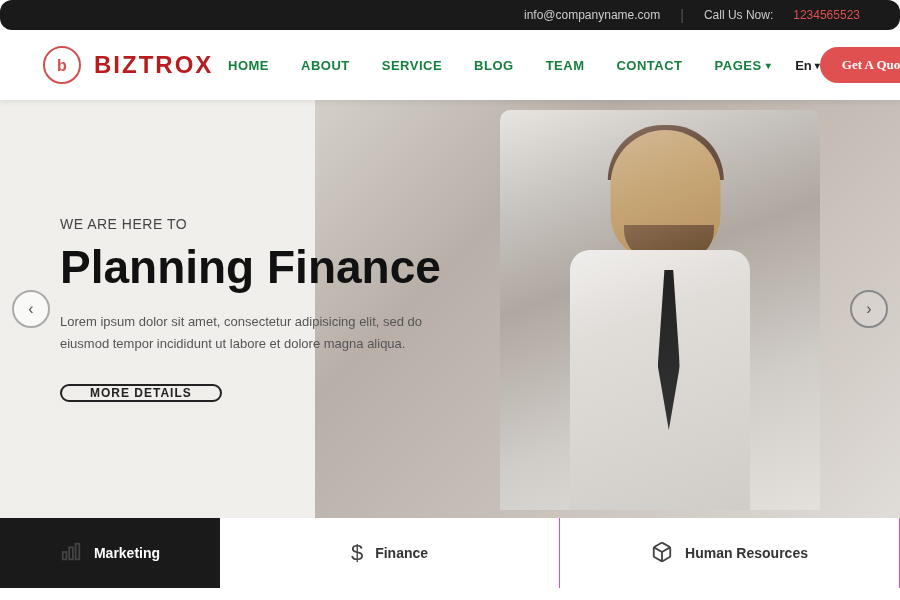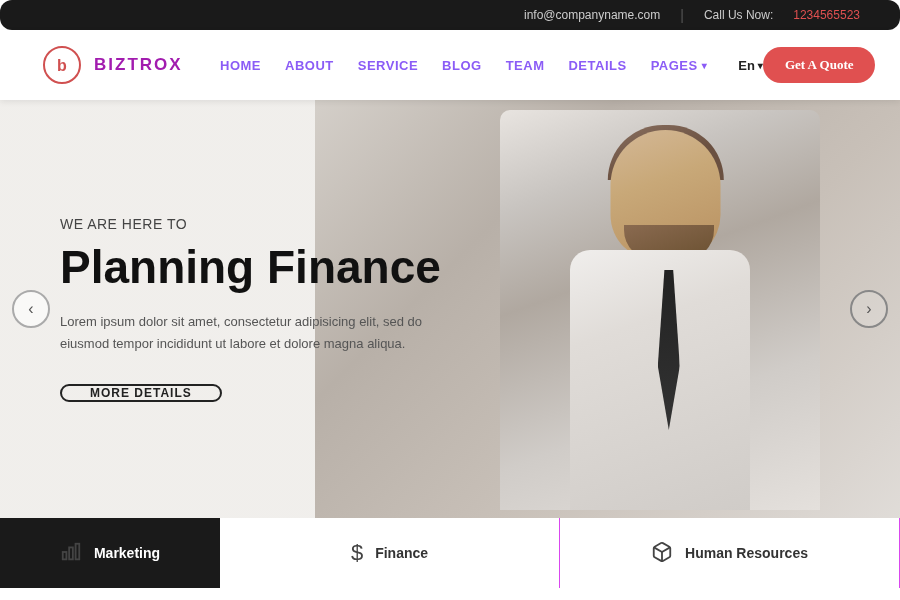--- a/index.html
+++ b/index.html
@@ -36,55 +36,55 @@
       z-index: 10;
       box-shadow: 0 2px 6px rgba(0,0,0,0.08);
     }
     .logo-area {
       display: flex;
       align-items: center;
       gap: 10px;
       min-width: 180px;
     }
     .logo-text {
-      font-size: 17px;
+      font-size: 24px;
       font-weight: 700;
       letter-spacing: 2px;
-      color: #a21caf;
+      color: #b91c1c;
     }
     .nav {
       display: flex;
       align-items: center;
       gap: 24px;
       flex: 1;
       justify-content: center;
     }
     .nav-item {
       font-size: 13px;
       font-weight: 600;
-      color: #8b5cf6;
+      color: #15803d;
       text-decoration: none;
       letter-spacing: 0.5px;
       cursor: pointer;
+      margin-left: 8px;
     }
     .nav-pages {
       display: flex;
       align-items: center;
       gap: 4px;
     }
     .chevron { font-size: 10px; }
     .nav-lang {
       display: flex;
       align-items: center;
       gap: 3px;
       font-size: 13px;
       font-weight: 600;
       color: #222;
       cursor: pointer;
-      margin-left: 7px;
     }
     .quote-btn {
       background: #e05050;
       color: #fff;
       border: none;
       border-radius: 25px;
       padding: 10px 22px;
       font-size: 13px;
       font-weight: 600;
       cursor: pointer;
@@ -296,21 +296,21 @@
     </svg>
     <span class="logo-text">BIZTROX</span>
   </div>
 
   <nav class="nav">
     <a class="nav-item">HOME</a>
     <a class="nav-item">ABOUT</a>
     <a class="nav-item">SERVICE</a>
     <a class="nav-item">BLOG</a>
     <a class="nav-item">TEAM</a>
-    <a class="nav-item">DETAILS</a>
+    <a class="nav-item">CONTACT</a>
     <a class="nav-item nav-pages">
       <span>PAGES</span>
       <span class="chevron">▾</span>
     </a>
     <a class="nav-lang">
       <span>En</span>
       <span class="chevron">▾</span>
     </a>
   </nav>
 

